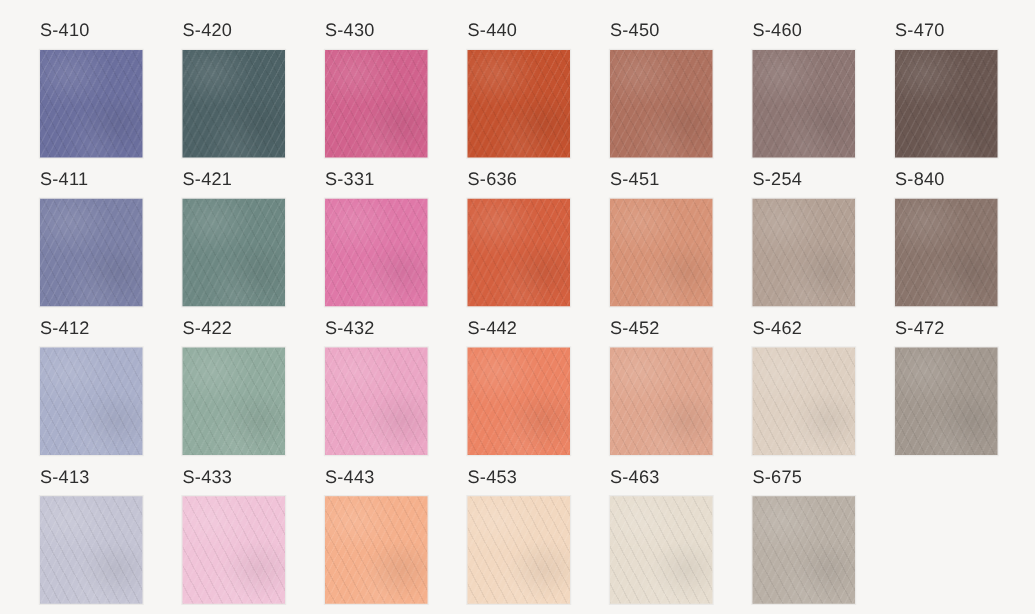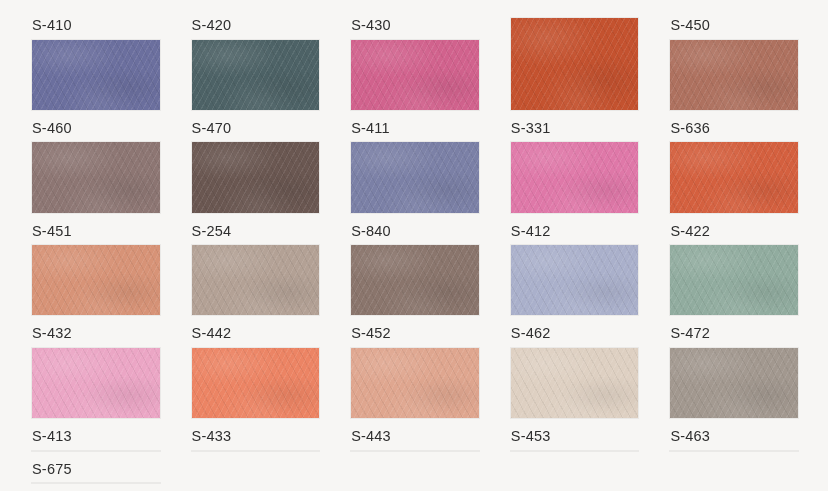--- a/index.html
+++ b/index.html
@@ -15,21 +15,21 @@
     overflow: hidden;
   }
 
   #palette-grid {
     position: relative;
     width: 828px;
     height: 491px;
     box-sizing: border-box;
     padding: 18px 30px 8px 32px;
     display: grid;
-    grid-template-columns: repeat(5, 1fr);
+    grid-template-columns: repeat(7, 1fr);
     grid-template-rows: repeat(4, 1fr);
     column-gap: 32px;
     row-gap: 11px;
   }
 
   .swatch-cell {
     display: flex;
     flex-direction: column;
     min-width: 0;
     min-height: 0;
@@ -92,37 +92,42 @@
     </div>
     <div class="swatch-cell">
       <div class="swatch-label">S-420</div>
       <div class="swatch-chip" style="background-color: rgb(77, 98, 102);"></div>
     </div>
     <div class="swatch-cell">
       <div class="swatch-label">S-430</div>
       <div class="swatch-chip" style="background-color: rgb(209, 98, 141);"></div>
     </div>
     <div class="swatch-cell">
+      <div class="swatch-label">S-440</div>
       <div class="swatch-chip" style="background-color: rgb(196, 82, 47);"></div>
     </div>
     <div class="swatch-cell">
       <div class="swatch-label">S-450</div>
       <div class="swatch-chip" style="background-color: rgb(174, 113, 95);"></div>
     </div>
     <div class="swatch-cell">
       <div class="swatch-label">S-460</div>
       <div class="swatch-chip" style="background-color: rgb(141, 118, 115);"></div>
     </div>
     <div class="swatch-cell">
       <div class="swatch-label">S-470</div>
       <div class="swatch-chip" style="background-color: rgb(106, 87, 81);"></div>
     </div>
     <div class="swatch-cell">
       <div class="swatch-label">S-411</div>
       <div class="swatch-chip" style="background-color: rgb(123, 128, 166);"></div>
+    </div>
+    <div class="swatch-cell">
+      <div class="swatch-label">S-421</div>
+      <div class="swatch-chip" style="background-color: rgb(109, 136, 131);"></div>
     </div>
     <div class="swatch-cell">
       <div class="swatch-label">S-331</div>
       <div class="swatch-chip" style="background-color: rgb(223, 120, 168);"></div>
     </div>
     <div class="swatch-cell">
       <div class="swatch-label">S-636</div>
       <div class="swatch-chip" style="background-color: rgb(212, 96, 63);"></div>
     </div>
     <div class="swatch-cell">

